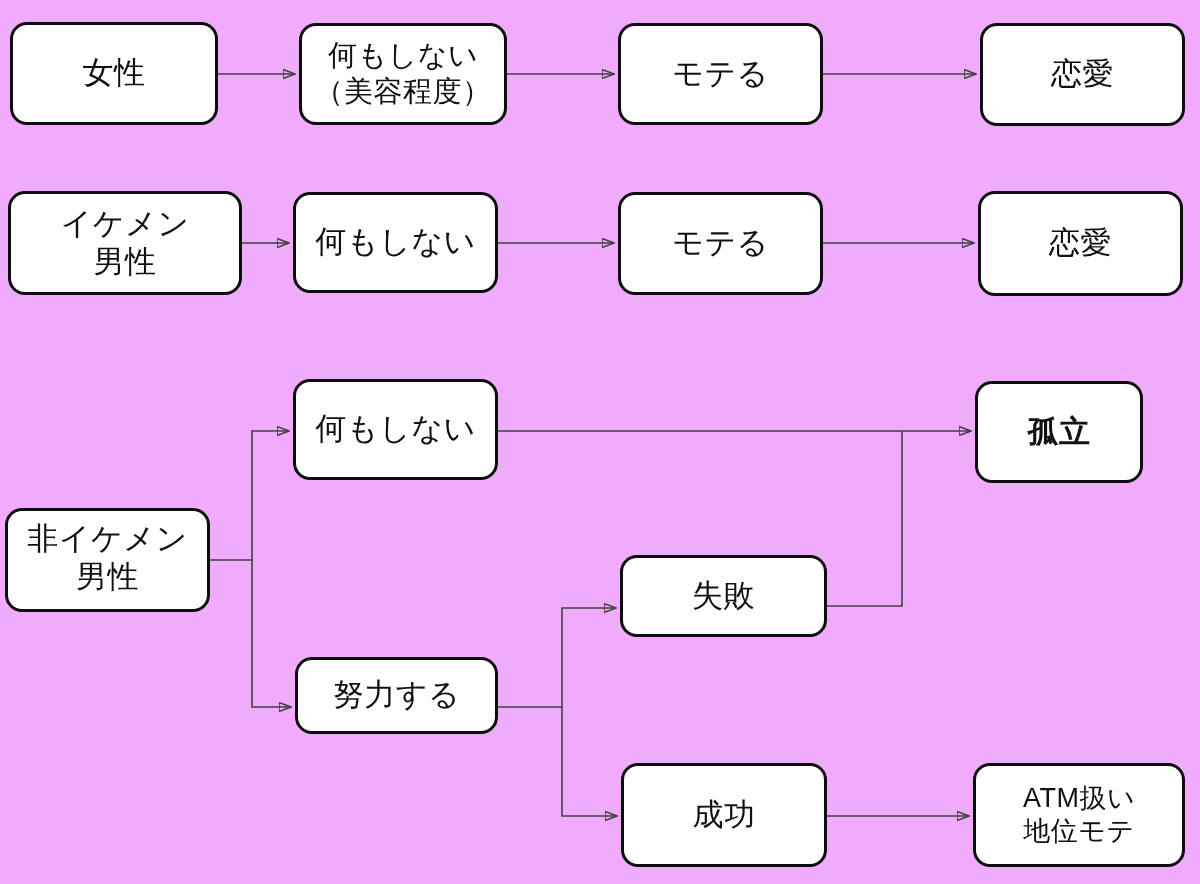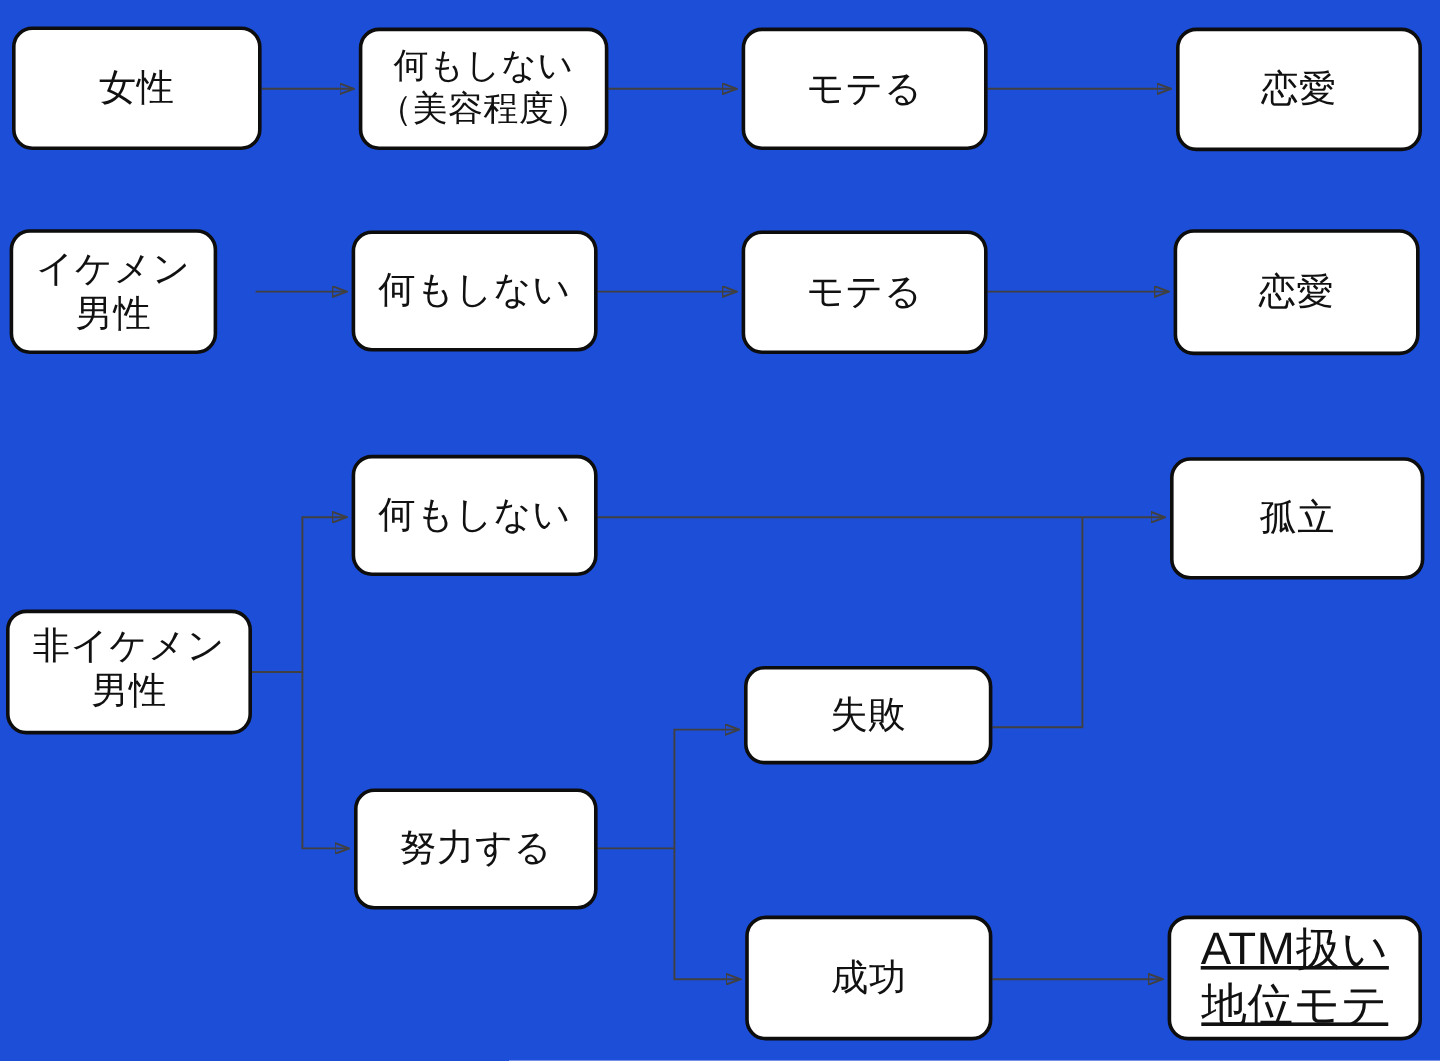--- a/index.html
+++ b/index.html
@@ -4,21 +4,21 @@
 <style>
   html, body {
     margin: 0;
     padding: 0;
     background: #ffffff;
   }
   #canvas {
     position: relative;
     width: 1200px;
     height: 884px;
-    background: #1d4ed8;
+    background: #f0abfc;
     overflow: hidden;
     font-family: "Liberation Sans", "DejaVu Sans", sans-serif;
   }
   #edge-layer {
     position: absolute;
     left: 0;
     top: 0;
     width: 1200px;
     height: 884px;
     z-index: 1;
@@ -80,38 +80,38 @@
 
   <div class="node" style="left:10px;  top:22px;  width:208px; height:103px;">女性</div>
 
   <div class="node" style="left:299px; top:23px;  width:208px; height:102px; font-size:29px;">何もしない
 （美容程度）</div>
 
   <div class="node" style="left:618px; top:23px;  width:205px; height:102px;">モテる</div>
 
   <div class="node" style="left:980px; top:23px;  width:205px; height:103px;">恋愛</div>
 
-  <div class="node" style="left:8px;   top:191px; width:173px; height:104px;">イケメン
+  <div class="node" style="left:8px;   top:191px; width:234px; height:104px;">イケメン
 男性</div>
 
   <div class="node" style="left:293px; top:192px; width:205px; height:101px;">何もしない</div>
 
   <div class="node" style="left:618px; top:192px; width:205px; height:103px;">モテる</div>
 
   <div class="node" style="left:978px; top:191px; width:205px; height:105px;">恋愛</div>
 
   <div class="node" style="left:5px;   top:508px; width:205px; height:104px;font-family:Liberation Mono, monospace;">非イケメン
 男性</div>
 
   <div class="node" style="left:293px; top:379px; width:205px; height:101px;">何もしない</div>
 
-  <div class="node" style="left:295px; top:657px; width:203px; height:101px;">努力する</div>
+  <div class="node" style="left:295px; top:657px; width:203px; height:77px;">努力する</div>
 
   <div class="node" style="left:620px; top:555px; width:207px; height:82px;">失敗</div>
 
   <div class="node" style="left:621px; top:763px; width:206px; height:104px;">成功</div>
 
-  <div class="node" style="left:975px; top:381px; width:212px; height:102px;">孤立</div>
+  <div class="node" style="left:975px; top:381px; width:168px; height:102px;font-weight:bold;">孤立</div>
 
-  <div class="node" style="left:973px; top:763px; width:212px; height:104px; font-size:38px;text-decoration:underline;">ATM扱い
+  <div class="node" style="left:973px; top:763px; width:212px; height:104px; font-size:27px;">ATM扱い
 地位モテ</div>
 
 </div>
 
 </body></html>

